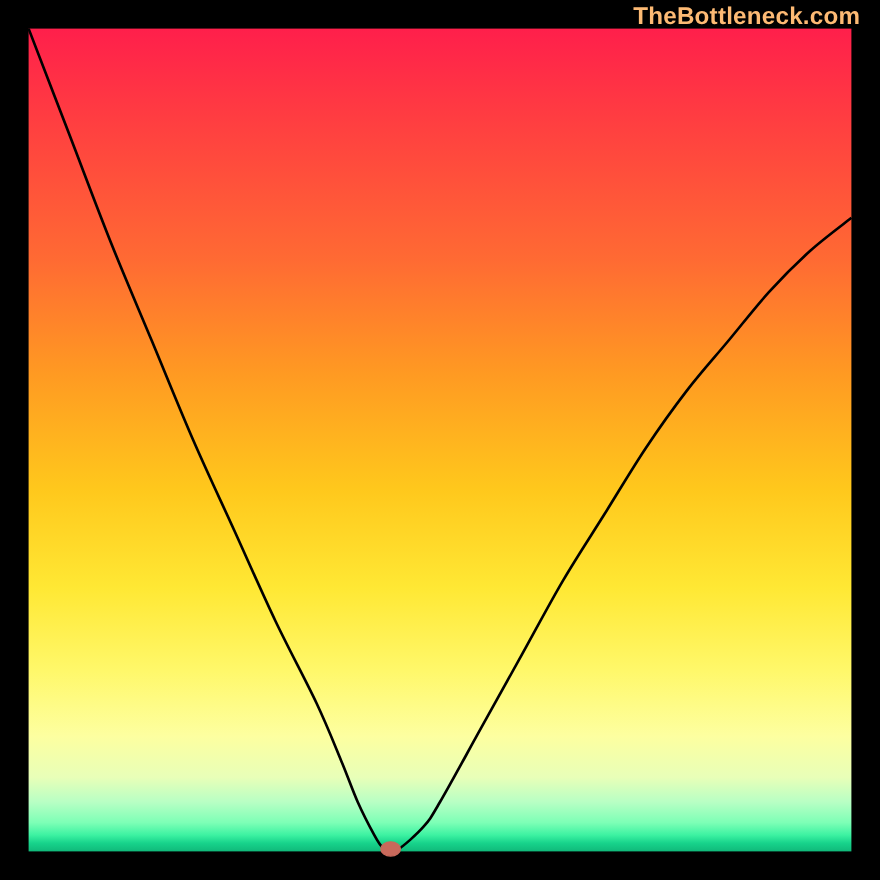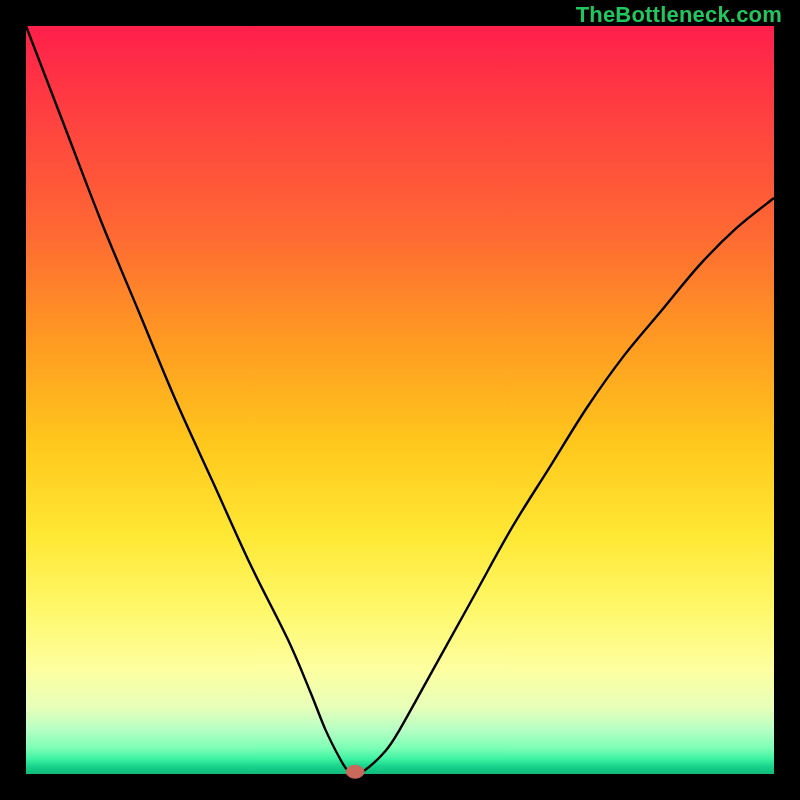--- a/index.html
+++ b/index.html
@@ -14,21 +14,21 @@
   .frame {
     position: relative;
     width: 800px;
     height: 800px;
     background: #000;
   }
   .watermark {
     position: absolute;
     top: 2px;
     right: 18px;
-    color: #22c55e;
+    color: #fdba74;
     font-size: 22px;
     font-weight: 600;
     letter-spacing: 0.2px;
     user-select: none;
   }
   .plot-area {
     position: absolute;
     left: 26px;
     top: 26px;
     width: 748px;

